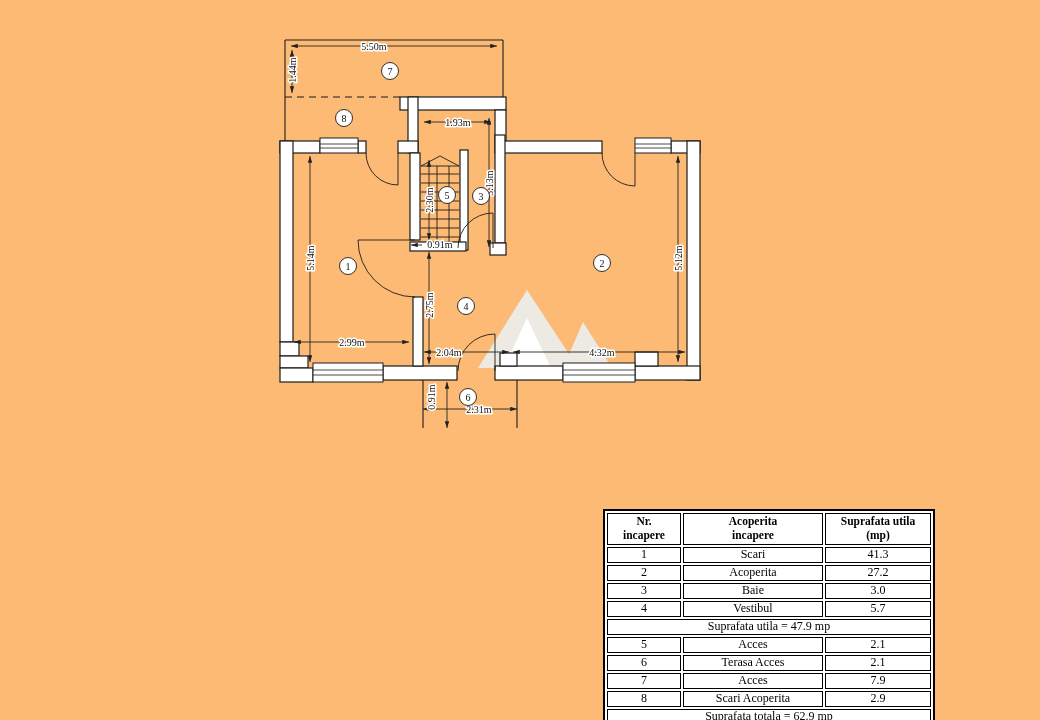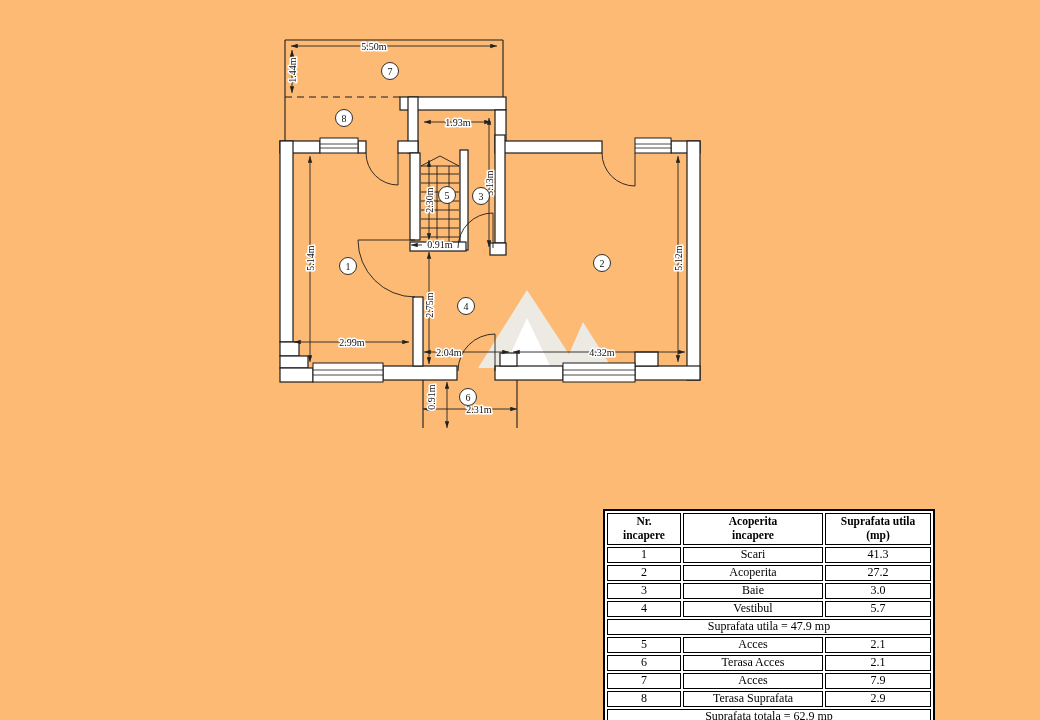--- a/index.html
+++ b/index.html
@@ -260,21 +260,21 @@
         <td>Terasa Acces</td>
         <td>2.1</td>
       </tr>
       <tr>
         <td>7</td>
         <td>Acces</td>
         <td>7.9</td>
       </tr>
       <tr>
         <td>8</td>
-        <td>Terasa Suprafata</td>
+        <td>Scari Acoperita</td>
         <td>2.9</td>
       </tr>
       <tr>
         <td class="merged" colspan="3">Suprafata totala = 62.9 mp</td>
       </tr>
     </tbody>
   </table>
 
 </div>
 

